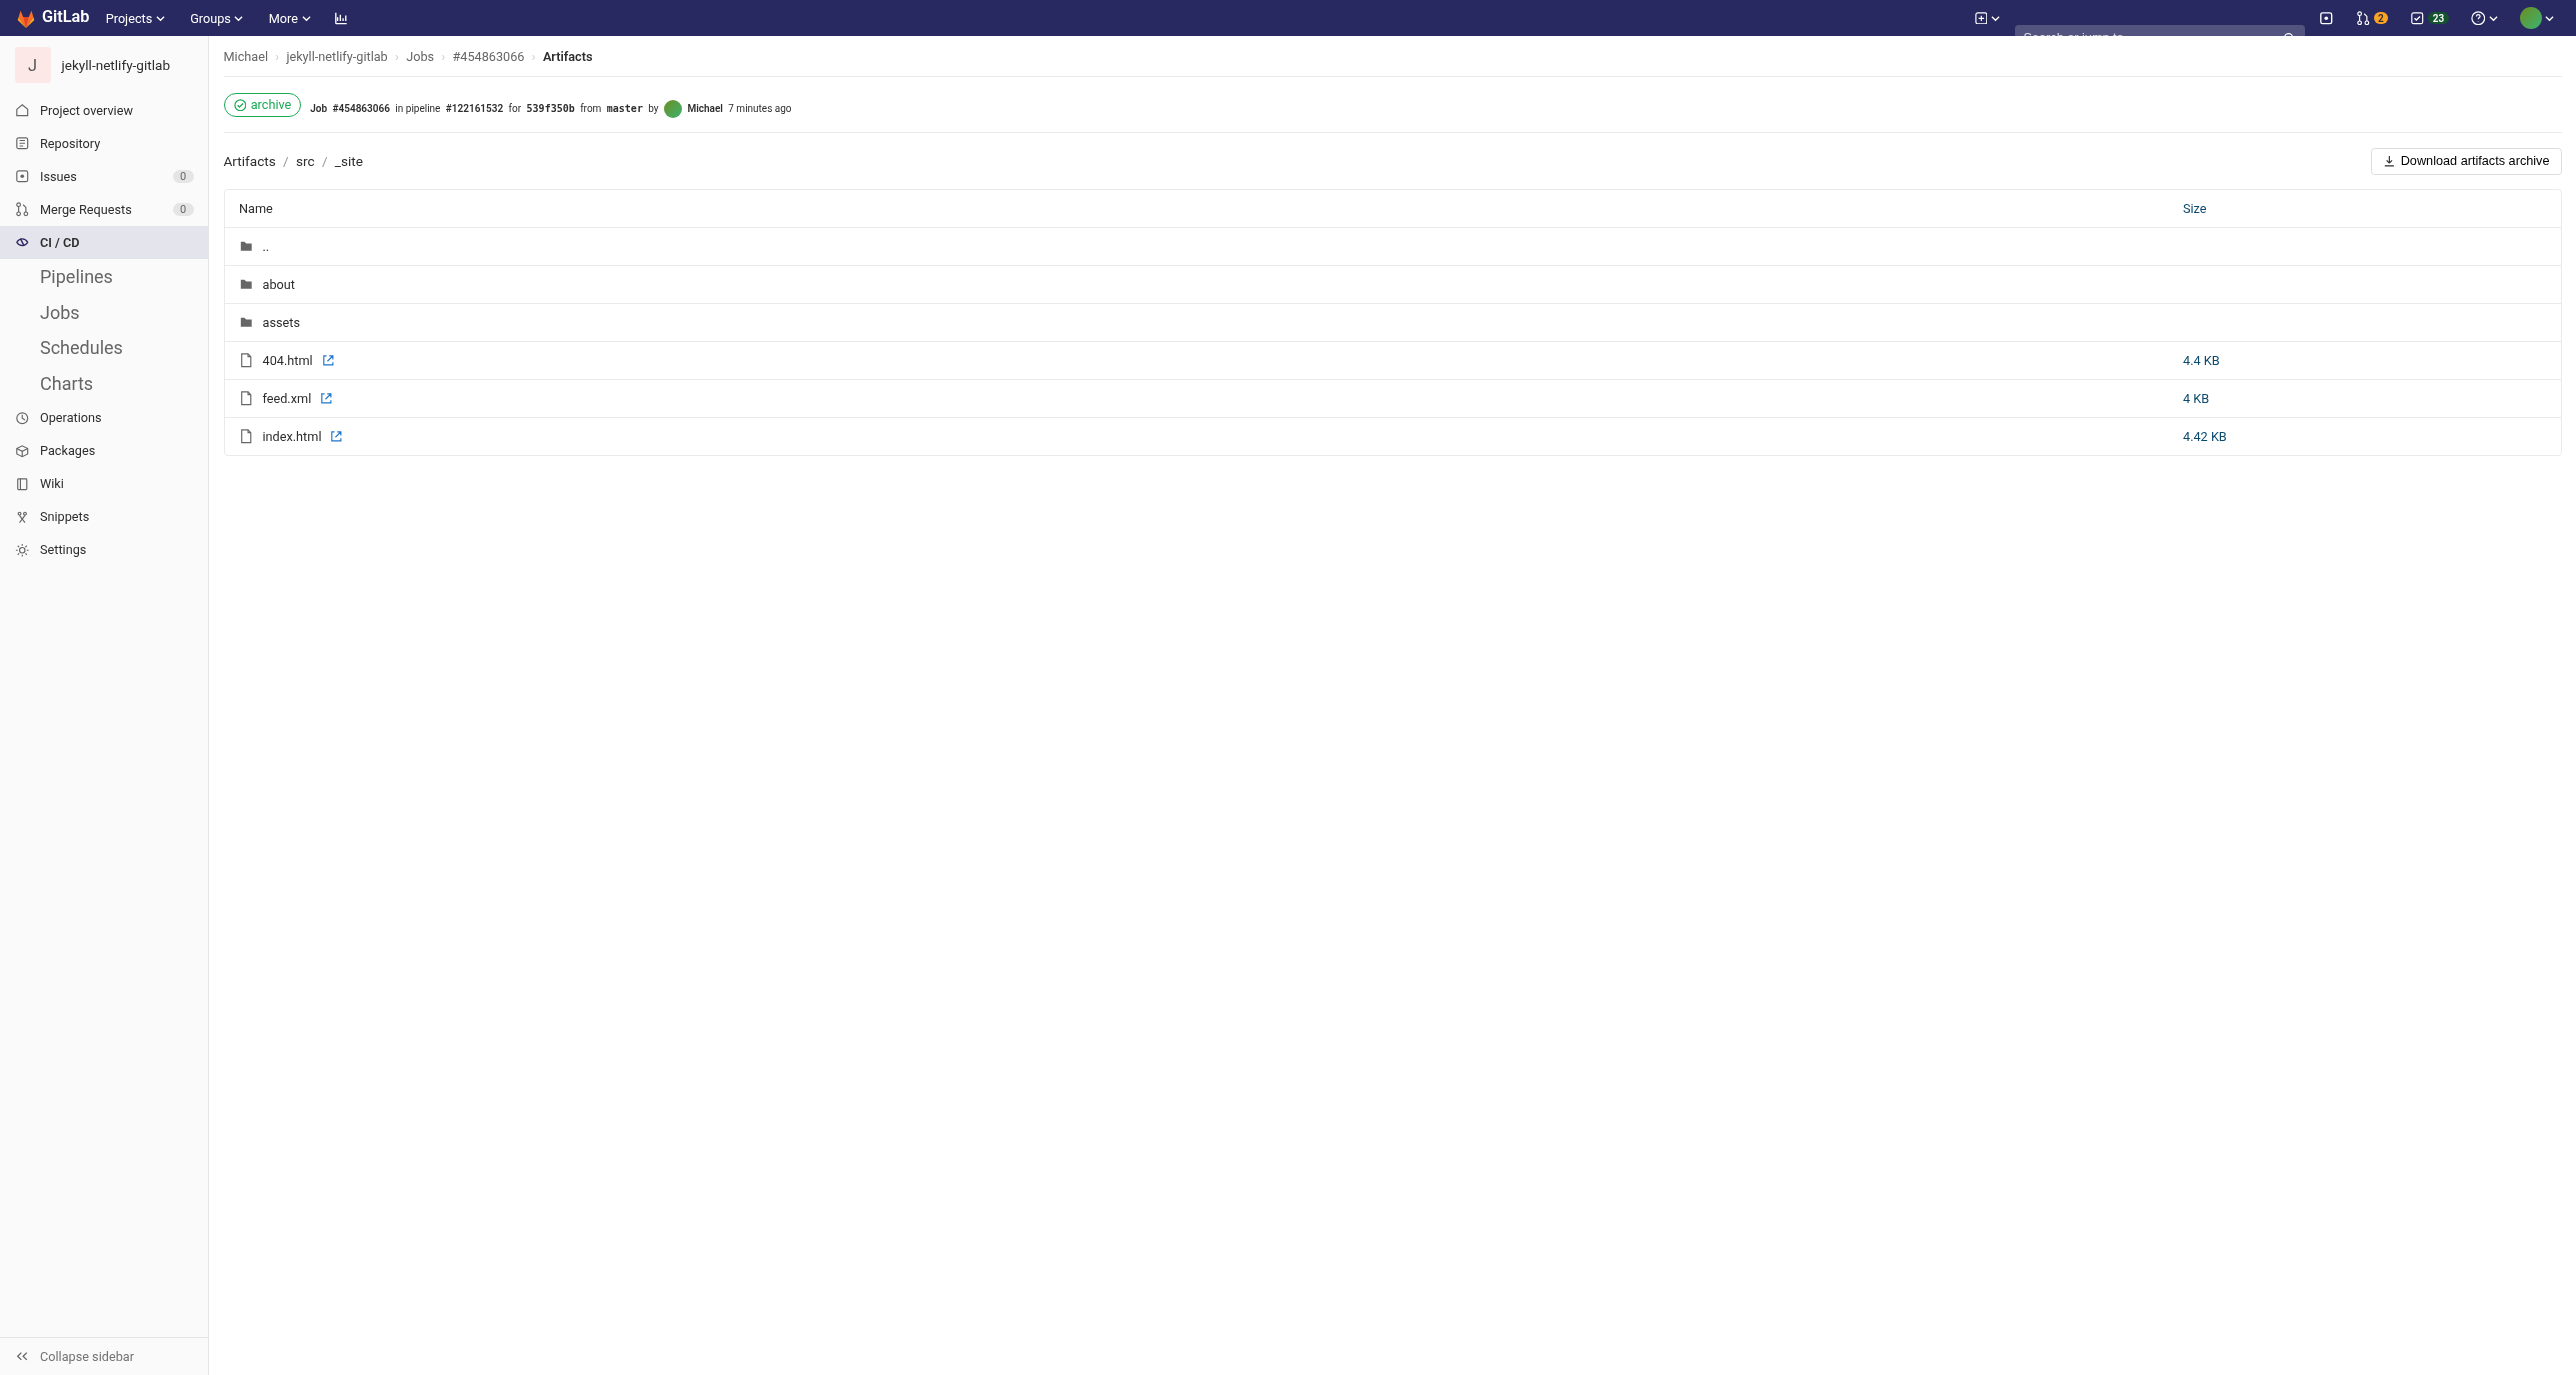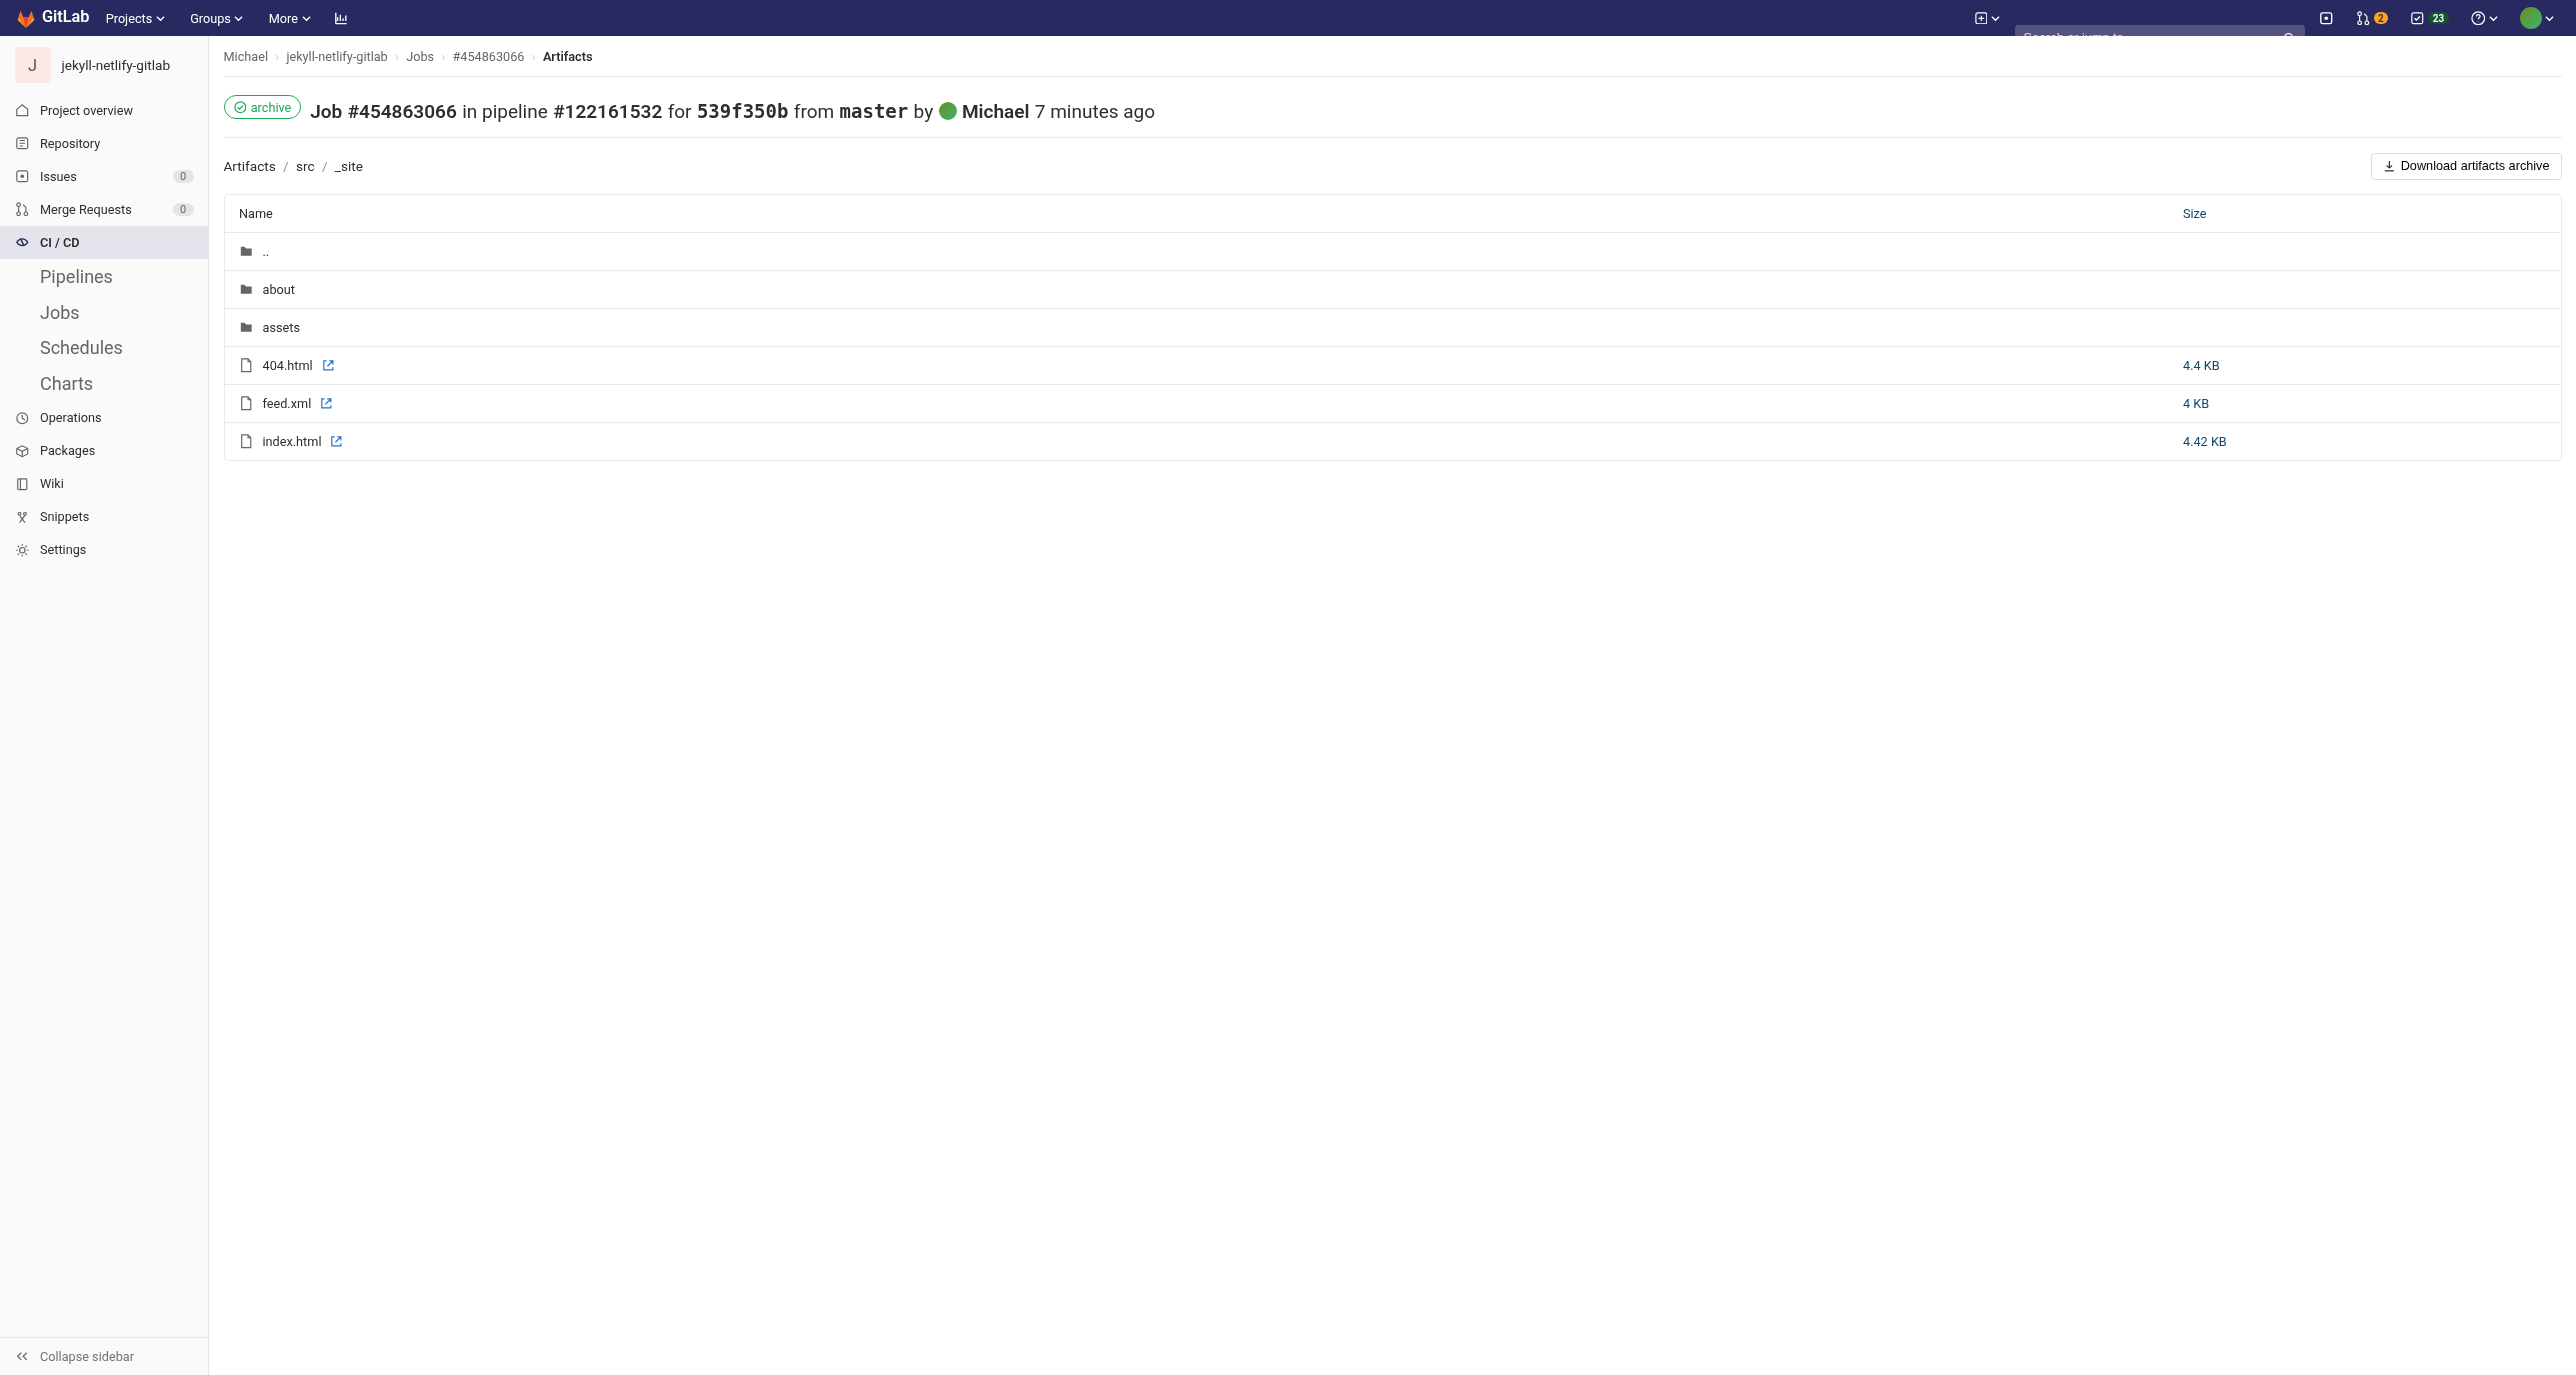--- a/index.html
+++ b/index.html
@@ -37,21 +37,21 @@
 
 
 .main { flex: 1; overflow-y: auto; padding: 0 14.5px; }
 .breadcrumbs { padding: 12.7px 0; display: flex; align-items: center; gap: 7.3px; color: #666; font-size: 12.7px; border-bottom: 0.9px solid #eaeaea; }
 .breadcrumbs a { color: #666; text-decoration: none; cursor: pointer; }
 .breadcrumbs .sep { color: #ccc; }
 .breadcrumbs .current { color: #2e2e2e; font-weight: 600; }
 
 .job-header { padding: 14.5px 0; display: flex; align-items: center; gap: 9px; border-bottom: 0.9px solid #eaeaea; flex-wrap: wrap; }
 .status-badge { border: 0.9px solid #1aaa55; color: #1aaa55; padding: 3.6px 9px; border-radius: 12.7px; display: flex; align-items: center; gap: 4.5px; font-size: 12.7px; }
-.job-info { display: flex; align-items: center; gap: 5.4px; flex-wrap: wrap; font-size: 19px; margin-top: 8px; }
+.job-info { display: flex; align-items: center; gap: 5.4px; flex-wrap: wrap; font-size: 10px; margin-top: 8px; }
 .job-info .bold { font-weight: 600; }
 .job-info .mono { font-family: "SFMono-Regular", Consolas, monospace; font-weight: 600; }
 .user-avatar-sm { width: 18px; height: 18px; border-radius: 50%; background: linear-gradient(135deg,#6b8e23,#3cb371); display: inline-block; vertical-align: middle; }
 
 .artifacts-bar { padding: 14.5px 0; display: flex; align-items: center; justify-content: space-between; }
 .path-crumbs { display: flex; gap: 7.3px; color: #2e2e2e; font-size: 13.6px; }
 .path-crumbs .psep { color: #999; }
 .download-btn { border: 0.9px solid #dcdcde; background: #fff; padding: 5.4px 11px; border-radius: 3.6px; cursor: pointer; display: flex; align-items: center; gap: 5.4px; font-size: 12.7px; }
 
 .file-table { width: 100%; border: 0.9px solid #eaeaea; border-radius: 3.6px; }

